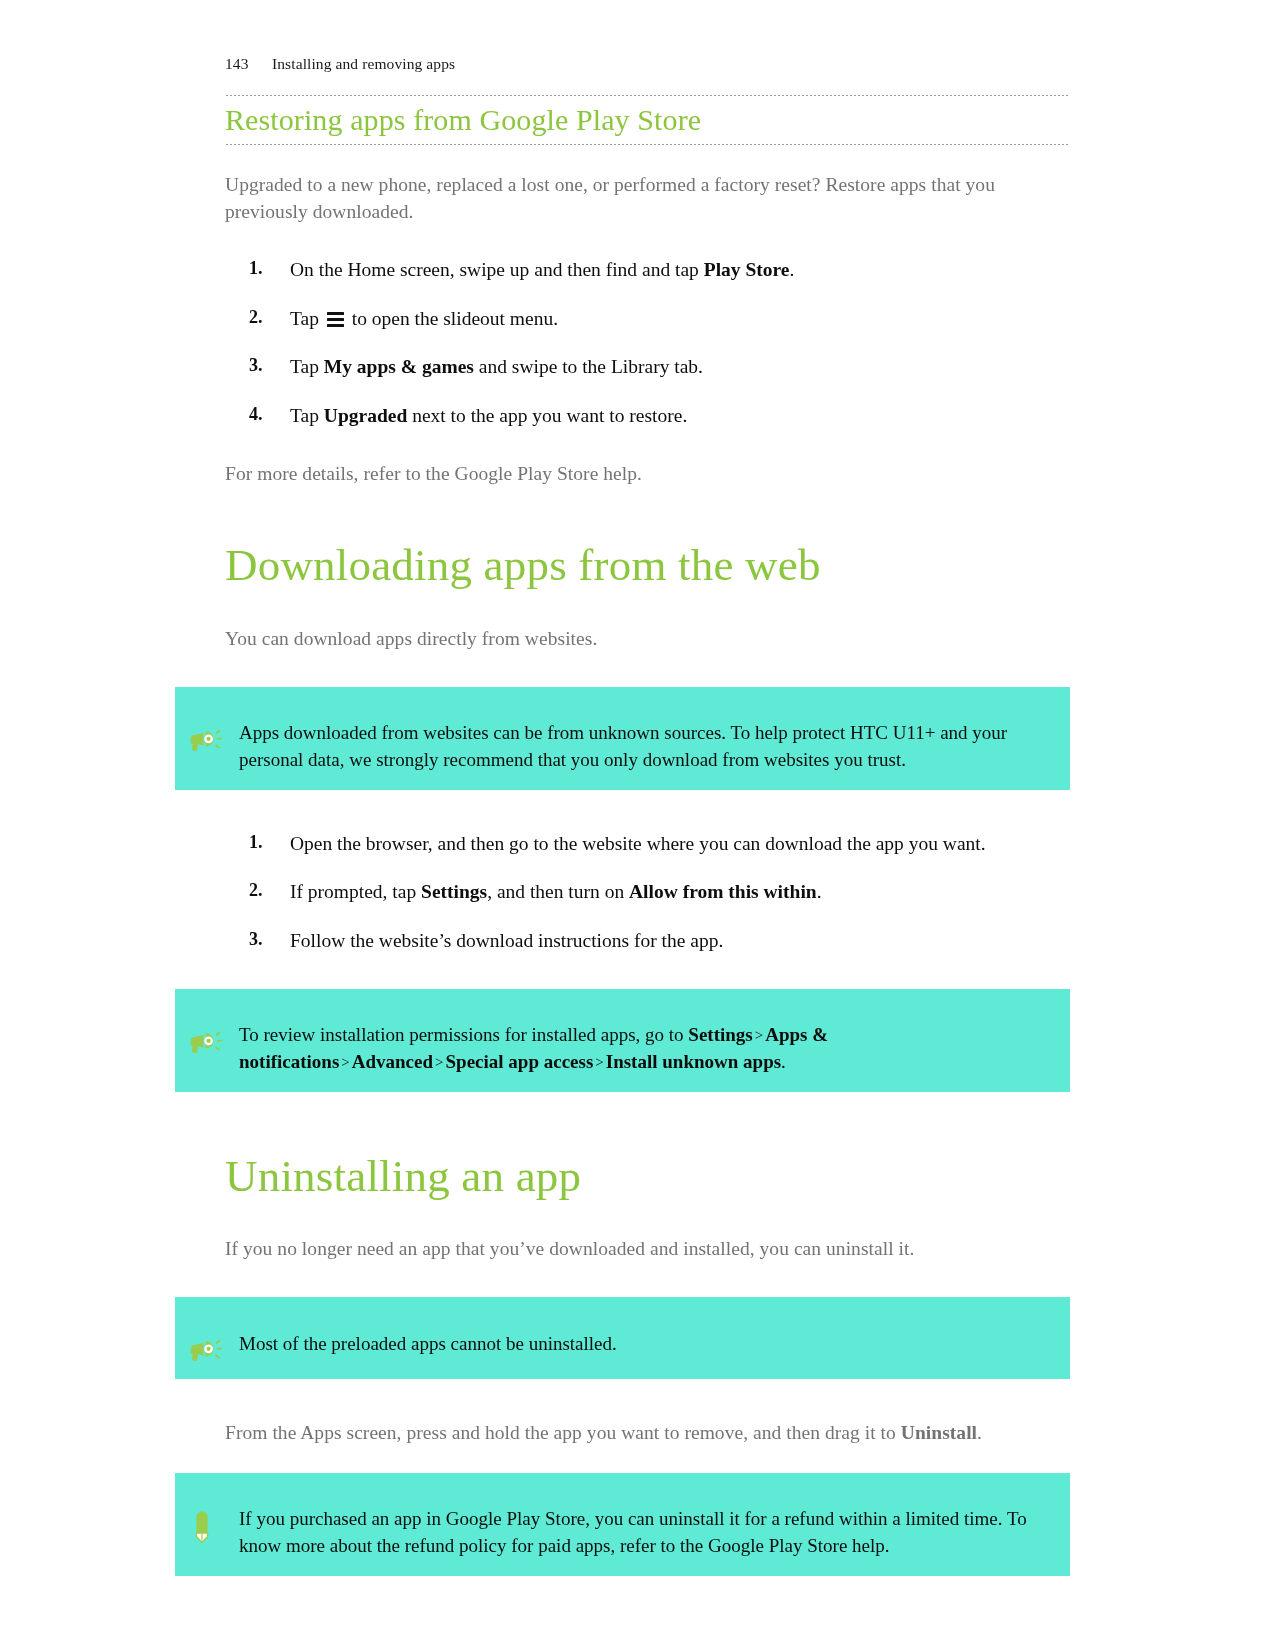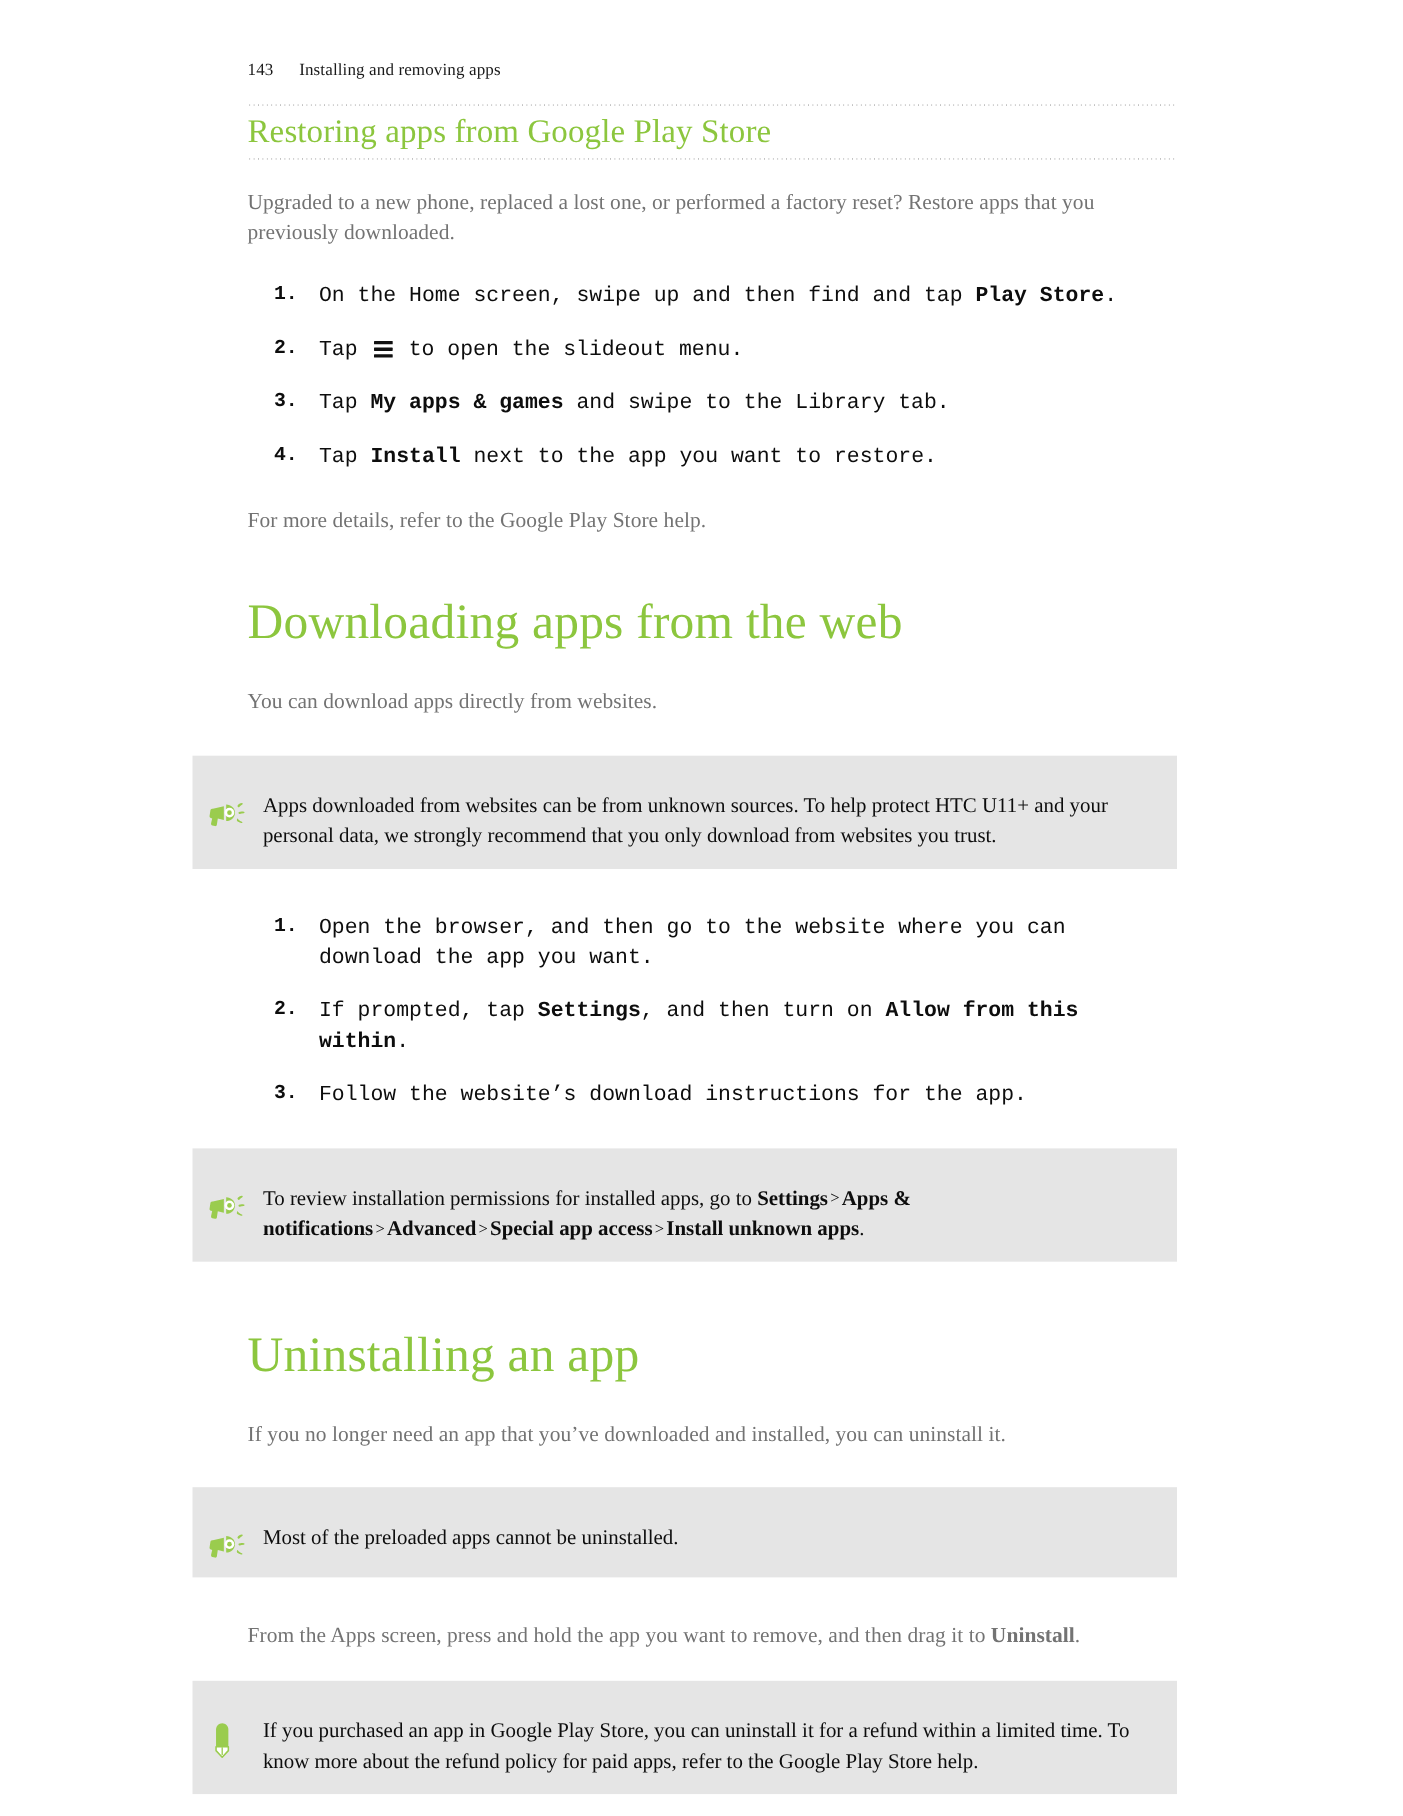--- a/index.html
+++ b/index.html
@@ -97,21 +97,20 @@
     position: relative;
     top: -1px;
   }
 
   
   ol.steps {
     margin: 0;
     padding: 0;
     list-style: none;
     counter-reset: step;
-    font-family: Liberation Mono, monospace;
   }
   ol.steps > li {
     counter-increment: step;
     position: relative;
     padding-left: 65px;
     font-size: 19.5px;
     line-height: 1.42;
     color: #0d0d0d;
     margin-bottom: 21px;
   }
@@ -141,21 +140,21 @@
     height: 3px;
     background: #111111;
     border-radius: 0.5px;
   }
   .menu-glyph i:nth-child(1) { top: 0; }
   .menu-glyph i:nth-child(2) { top: 6px; }
   .menu-glyph i:nth-child(3) { top: 12px; }
 
   
   .note {
-    background: #e5e5e5;
+    background: #5eead4;
     display: flex;
     align-items: flex-start;
     box-sizing: border-box;
     padding: 32px 20px 16px 0;
     width: 895px;
     margin-left: -50px;
   }
   .note .note-icon {
     flex: none;
     width: 64px;
@@ -210,21 +209,21 @@
           <span>Tap </span><span class="menu-glyph"><i></i><i></i><i></i></span><span> to open the slideout menu.</span>
         </span>
       </li>
       <li>
         <span>
           <span>Tap </span><span class="bold">My apps &amp; games</span><span> and swipe to the Library tab.</span>
         </span>
       </li>
       <li>
         <span>
-          <span>Tap </span><span class="bold">Install</span><span> next to the app you want to restore.</span>
+          <span>Tap </span><span class="bold">Upgraded</span><span> next to the app you want to restore.</span>
         </span>
       </li>
     </ol>
 
     <div class="sp-30"></div>
     <p class="body-text">For more details, refer to the Google Play Store help.</p>
 
     <div class="sp-54"></div>
     <h1 class="chapter-heading">Downloading apps from the web</h1>
 

